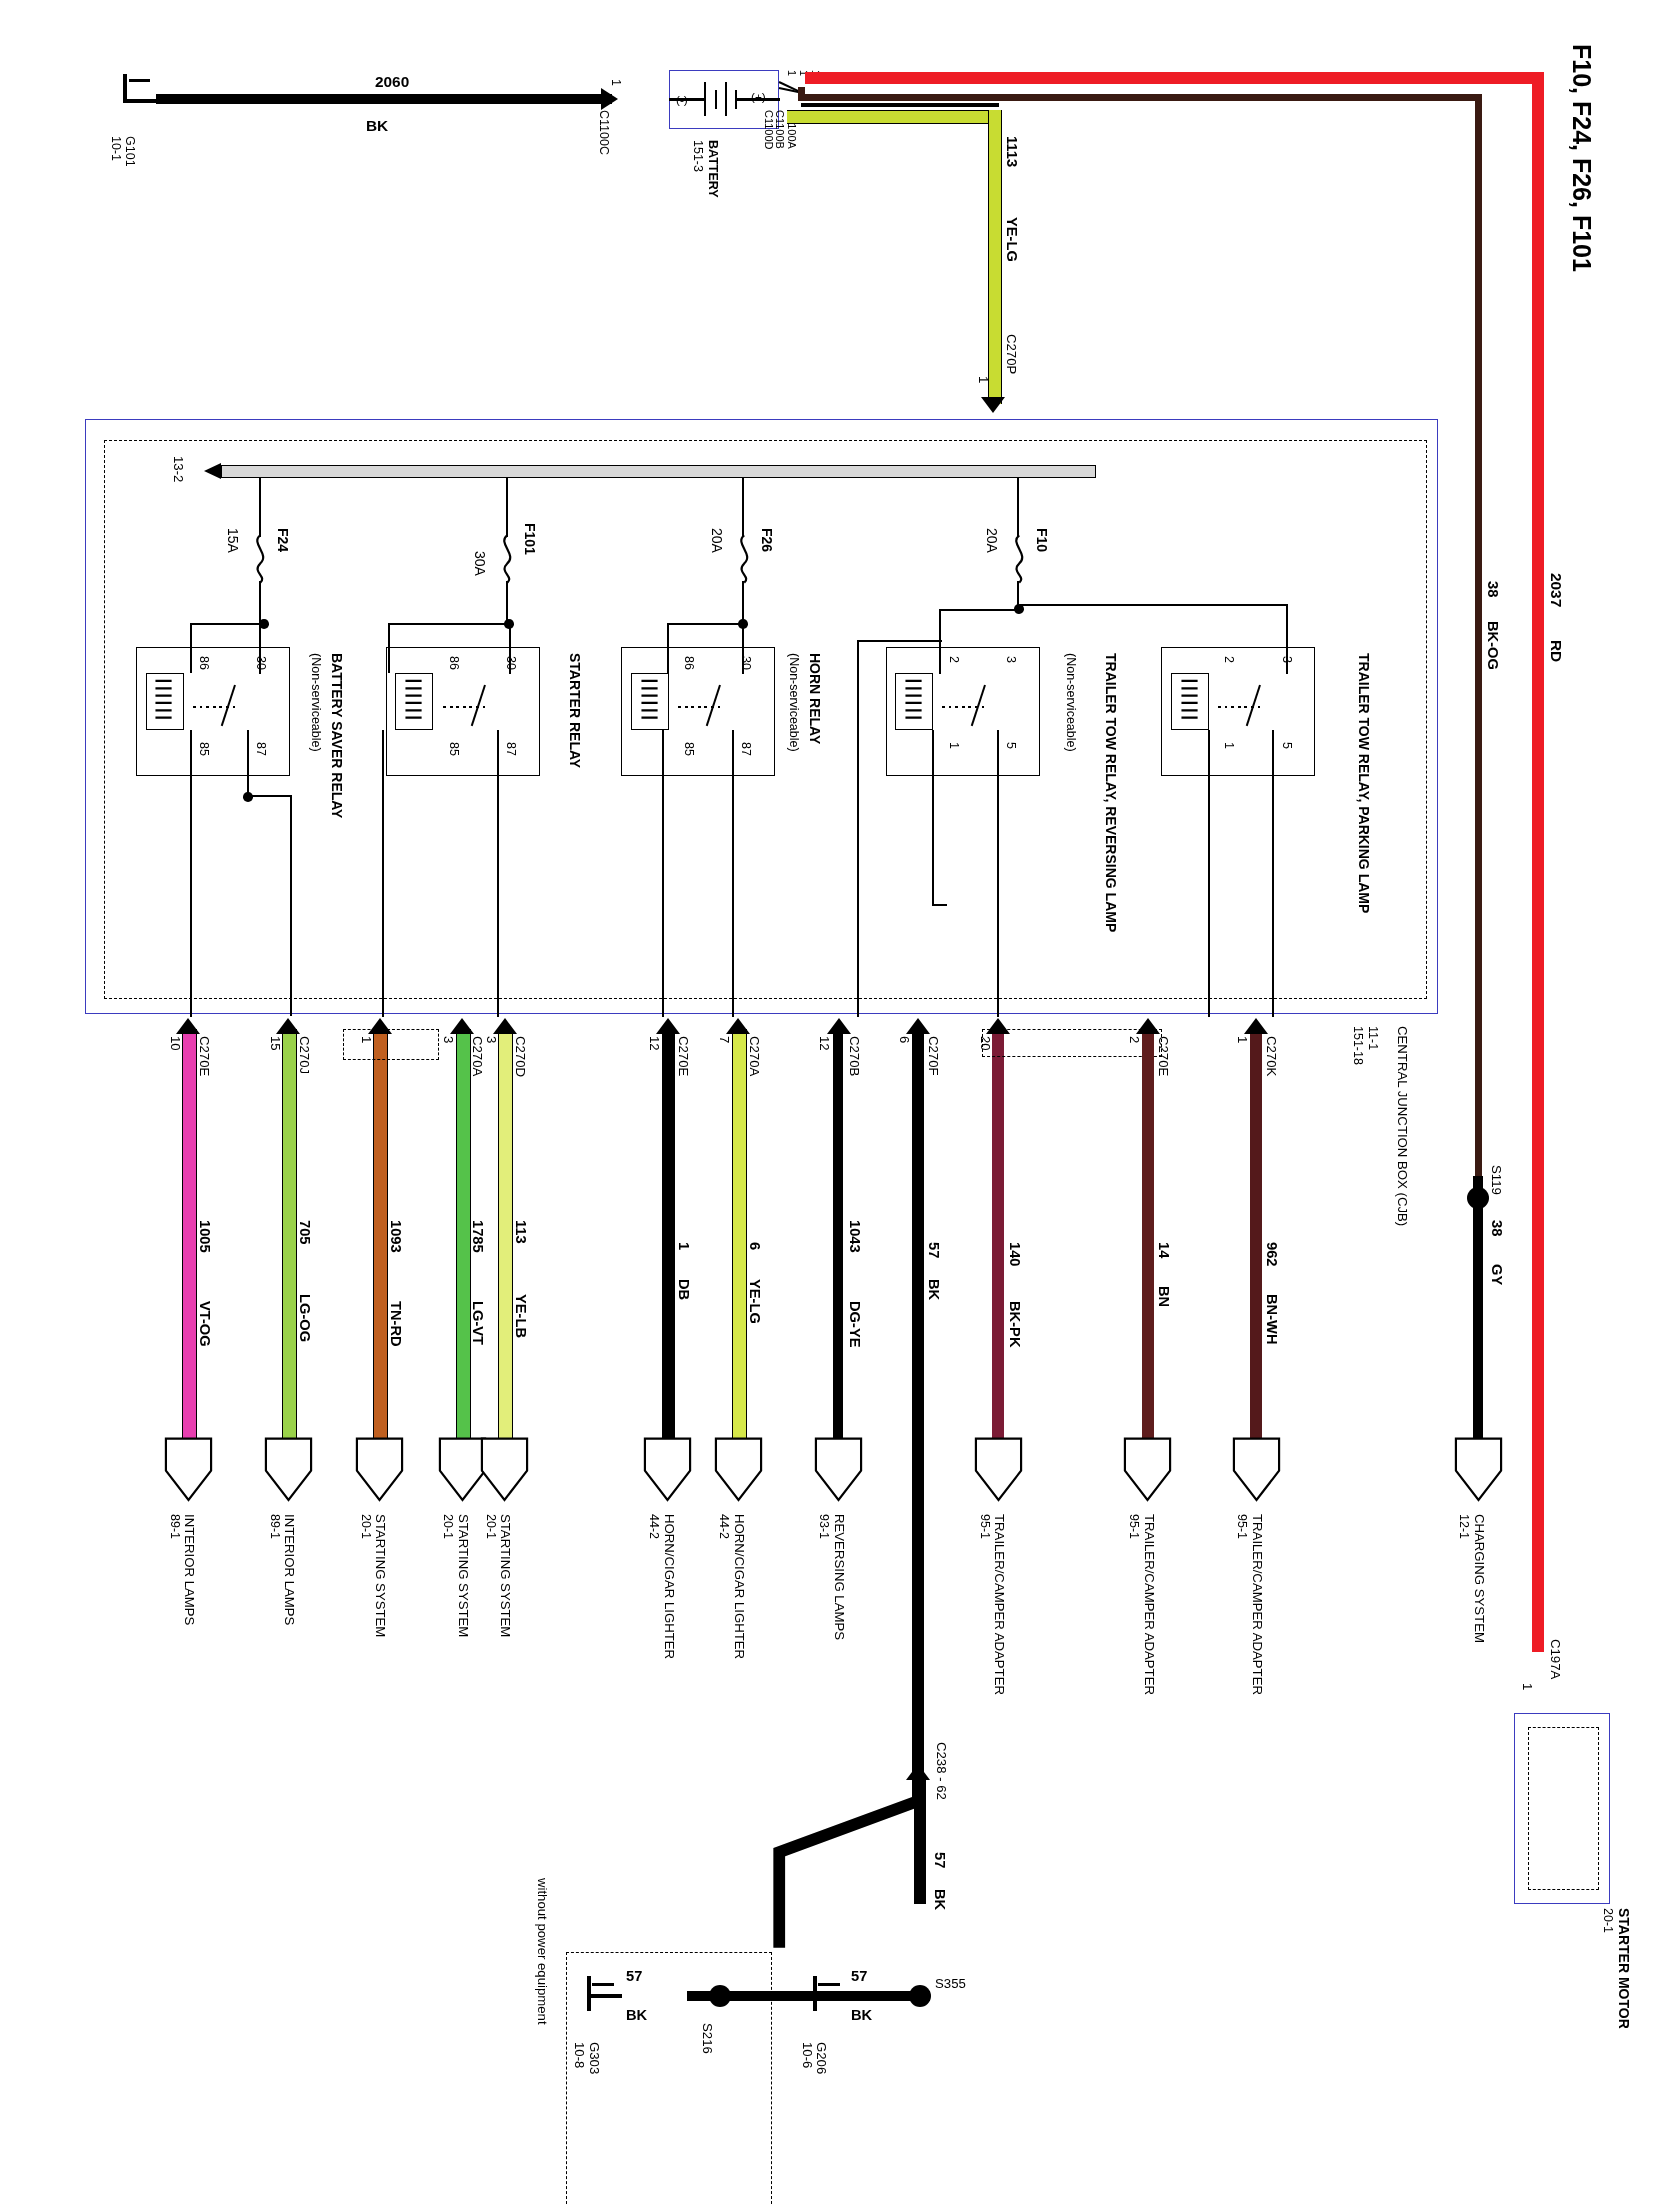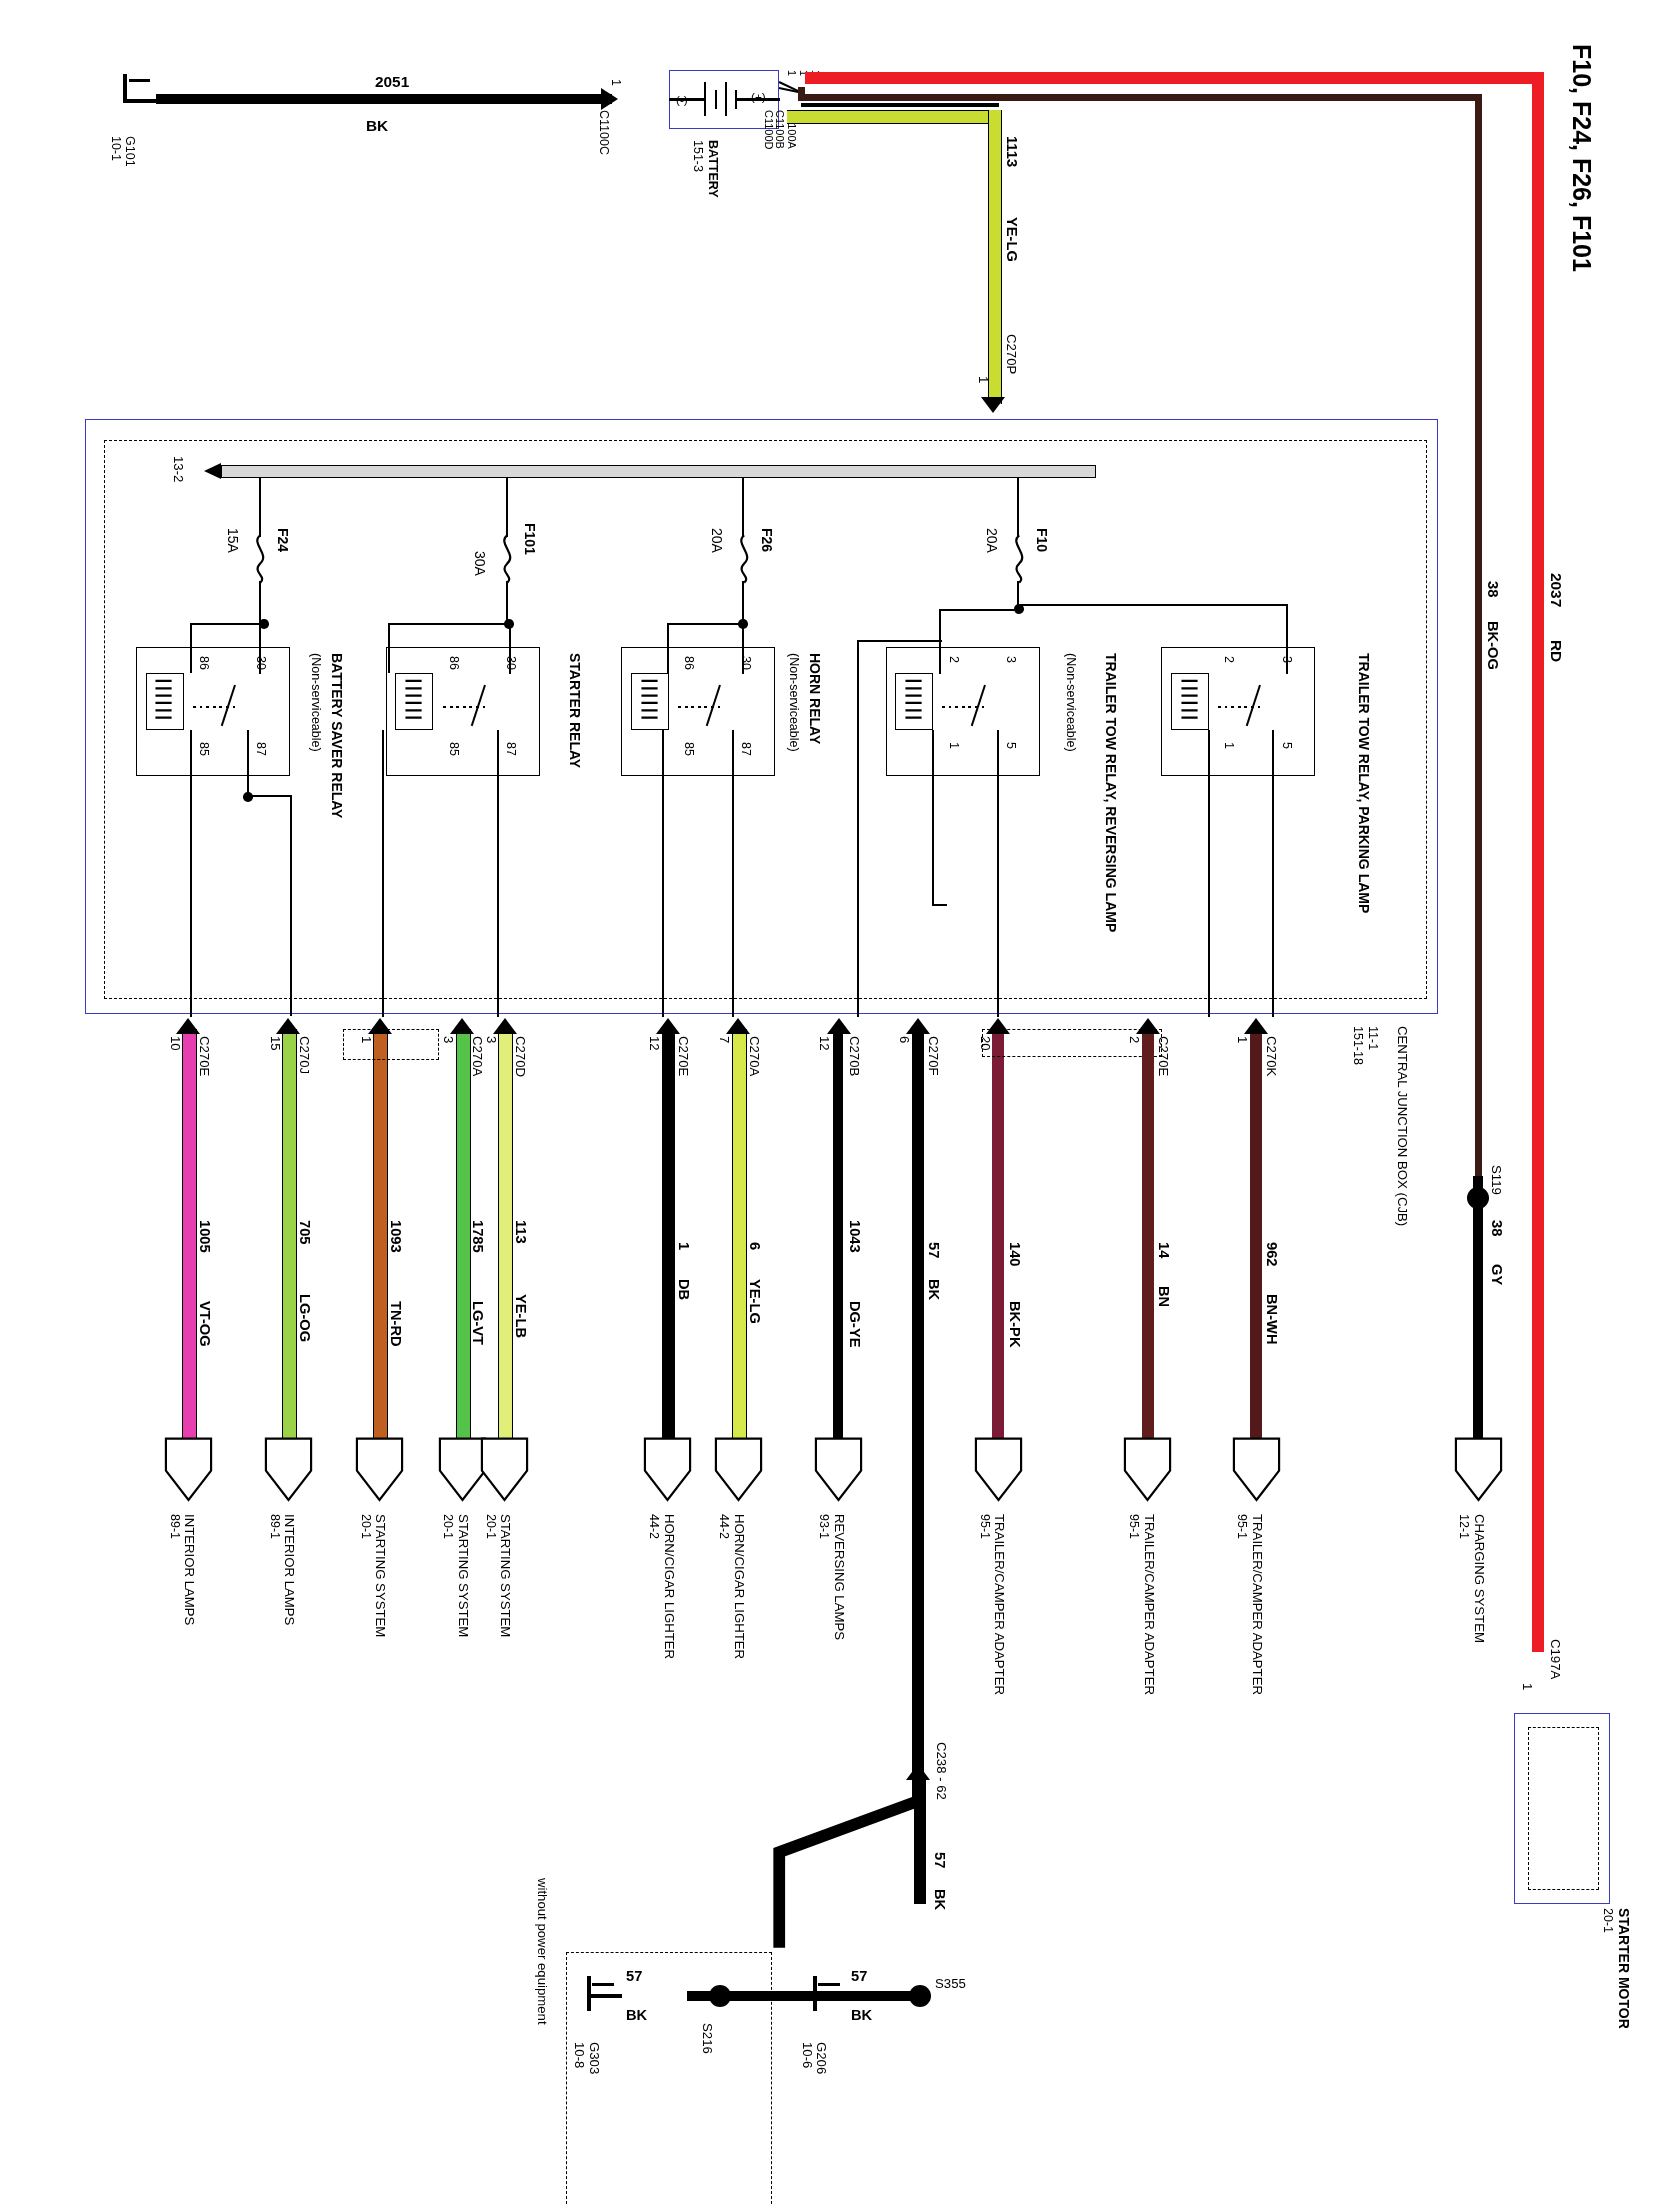--- a/index.html
+++ b/index.html
@@ -25,21 +25,21 @@
 
   <div class="ln" style="left:125px;top:99px;width:32px;height:3.7px;"></div>
   <div class="ln" style="left:123px;top:74px;width:3.7px;height:29px;"></div>
   <div class="ln" style="left:129px;top:79px;width:20.6px;height:2.9px;"></div>
   <div class="lbl vt" style="left:123px;top:136px;">G101</div>
   <div class="lbl vt" style="left:109px;top:136px;">10-1</div>
 
   <div class="ln" style="left:156px;top:94px;width:456px;height:10.3px;"></div>
 
   <div style="position:absolute;left:601px;top:88px;width:0;height:0;border-left:17.6px solid #000;border-top:11px solid transparent;border-bottom:11px solid transparent;"></div>
-  <div class="lbl" style="left:375px;top:74px;font-size:15.4px;font-weight:bold;">2051</div>
+  <div class="lbl" style="left:375px;top:74px;font-size:15.4px;font-weight:bold;">2060</div>
   <div class="lbl" style="left:366px;top:118px;font-size:15.4px;font-weight:bold;">BK</div>
   <div class="lbl vt" style="left:609px;top:79px;">1</div>
   <div class="lbl vt" style="left:597px;top:110px;">C1100C</div>
 
   <div class="box" style="left:669px;top:70px;width:110px;height:59px;border-color:#3b3bbf;"></div>
   <div class="lbl" style="left:676px;top:94px;font-size:11.8px;">(-)</div>
   <div class="lbl" style="left:751px;top:91px;font-size:11.8px;">(+)</div>
 
   <div class="ln" style="left:704px;top:82px;width:2.2px;height:34px;"></div>
   <div class="ln" style="left:715px;top:90px;width:2.2px;height:19px;"></div>

